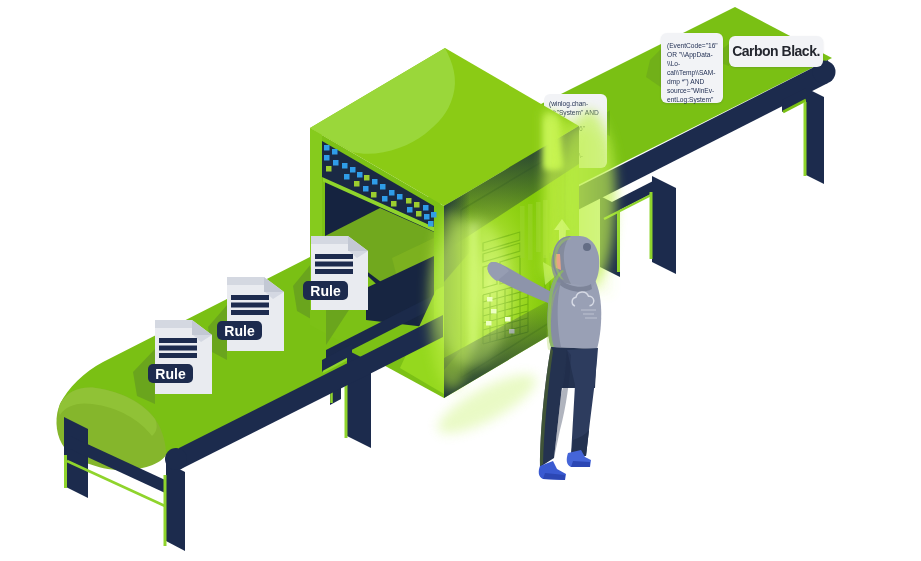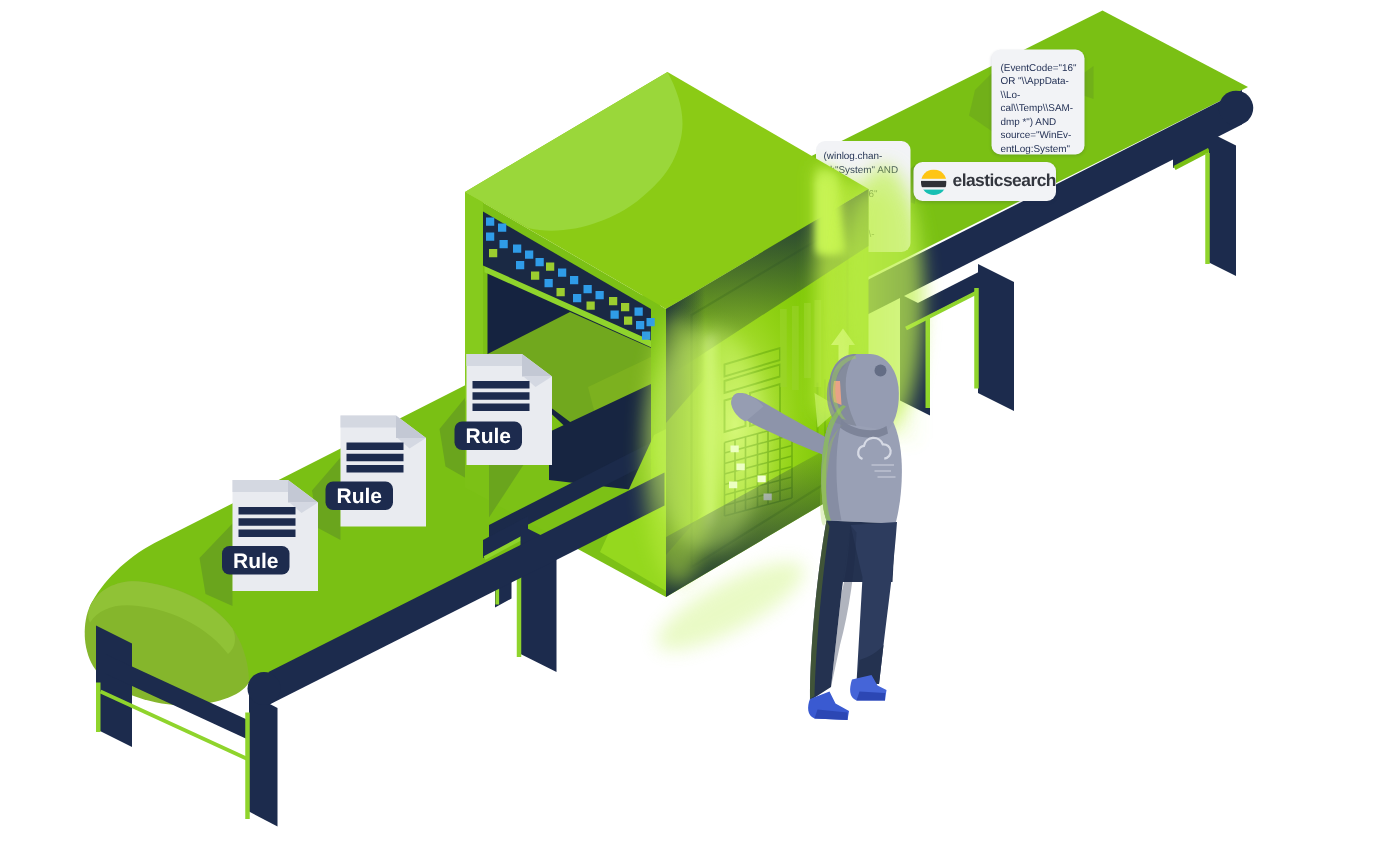--- a/index.html
+++ b/index.html
@@ -309,26 +309,16 @@
   <path d="M 570,237 C 561,238 555,245 554,255 C 553,264 556,273 561,279 L 564,280 C 559,274 556,265 557,256 C 558,247 563,240 571,239 Z" fill="#9fdc4a" opacity="0.4"></path>
   <path d="M 562,283 C 552,291 548,307 547,326 C 546,343 548,357 551,347 C 550,330 551,310 555,295 C 558,287 560,284 562,283 Z" fill="#9ed13f" opacity="0.3"></path>
 </g>
 
 </svg>
 
 
 <div class="card code" style="left:661px;top:33px;width:62px;height:70px;">
   <div style="padding:8px 0 0 6px;">(EventCode="16"<br>OR "\\AppData-<br>\\Lo-<br>cal\\Temp\\SAM-<br>dmp *") AND<br>source="WinEv-<br>entLog:System"</div>
 </div>
-<div class="card" style="left:609px;top:108px;width:95px;height:26px;">
-  <svg width="17" height="17" style="position:absolute;left:5px;top:5px;" viewBox="0 0 17 17">
-    <clipPath id="c1">
-          <circle cx="8.5" cy="8.5" r="8.5"></circle>
-        </clipPath>
-    <g clip-path="url(#c1)">
-      <rect x="0" y="0" width="17" height="6.2" fill="#fec514"></rect>
-      <rect x="0" y="7.6" width="17" height="4.2" fill="#2f3137"></rect>
-      <rect x="0" y="13.4" width="17" height="3.6" fill="#18bfb3"></rect>
-    </g>
-  </svg>
-  <div style="font-size:11.6px;font-weight:700;color:#33363e;line-height:26px;margin-left:26px;letter-spacing:-0.35px;white-space:nowrap;">elasticsearch</div>
+<div class="card" style="left:729px;top:36px;width:94px;height:31px;text-align:center;white-space:nowrap;">
+  <div style="font-size:14px;font-weight:700;color:#23262e;line-height:31px;letter-spacing:-0.5px;">Carbon Black.</div>
 </div>
 </div>
 
 </body></html>

